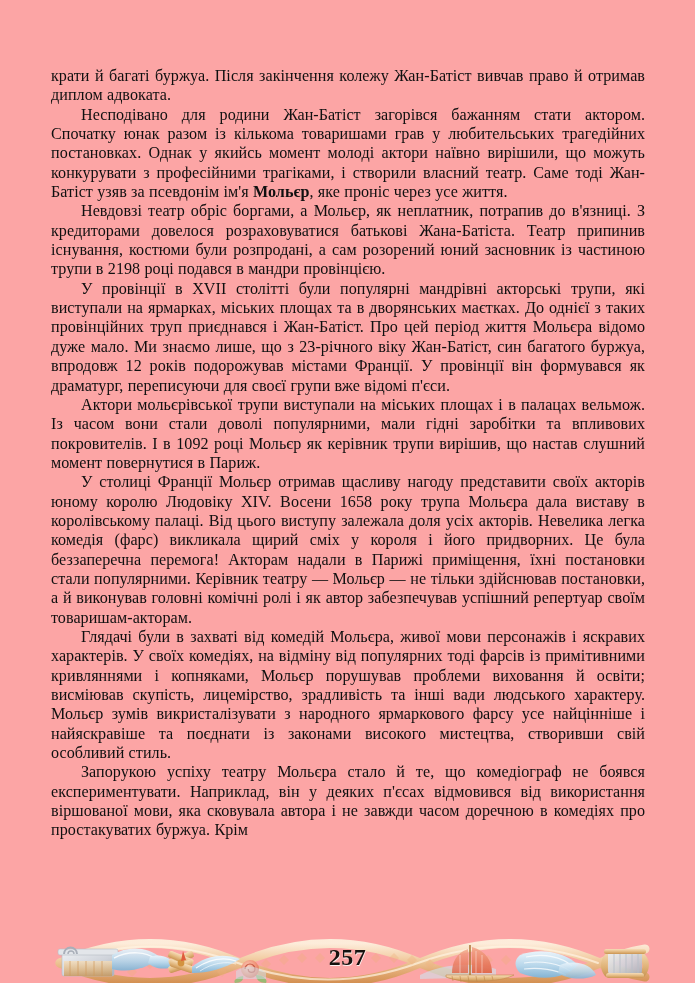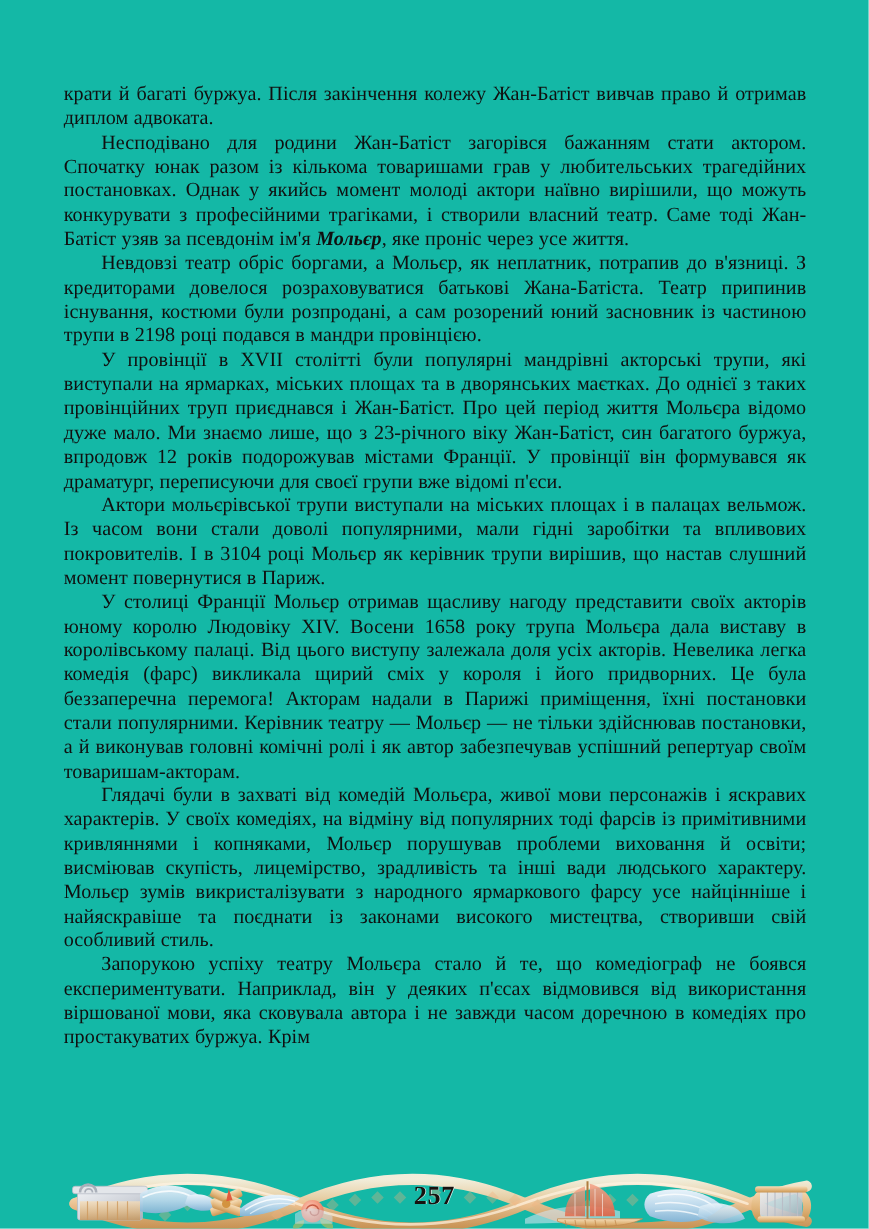--- a/index.html
+++ b/index.html
@@ -14,21 +14,21 @@
     overflow: hidden;
     font-family: "Liberation Serif", "DejaVu Serif", serif;
     color: #111111;
   }
 
   #page {
     position: absolute;
     left: 0; top: 0;
     width: 695px;
     height: 983px;
-    background: #14b8a6;
+    background: #fca5a5;
   }
 
   #text-column {
     position: absolute;
     left: 51px;
     top: 66px;
     width: 594px;
   }
 
   p.para {
@@ -45,21 +45,20 @@
     -webkit-font-smoothing: none;
   }
   p.para.no-indent {
     text-indent: 0;
   }
   p.para:last-child {
     
   }
   .emph-bold-italic {
     font-weight: bold;
-    font-style: italic;
   }
 
   
   #footer-ornament {
     position: absolute;
     left: 0;
     top: 925px;
     width: 695px;
     height: 58px;
   }
@@ -67,41 +66,41 @@
     display: block;
   }
   #page-number {
     position: absolute;
     left: 0;
     top: 944px;
     width: 695px;
     text-align: center;
     font-family: "Liberation Serif", "DejaVu Serif", serif;
     font-weight: bold;
-    font-size: 21px;
+    font-size: 24px;
     letter-spacing: 0.5px;
     color: #16120f;
     text-shadow: 0.5px 0.5px 0 rgba(255,255,255,0.85);
   }
 </style>
 </head>
 <body>
 
 <div id="page">
 
   <div id="text-column">
     <p class="para no-indent"><span>крати й багаті буржуа. Після закінчення колежу Жан-Батіст вивчав право й отримав диплом адвоката.</span></p>
 
     <p class="para"><span>Несподівано для родини Жан-Батіст загорівся бажанням стати актором. Спочатку юнак разом із кількома товаришами грав у любительських трагедійних постановках. Однак у якийсь момент молоді актори наївно вирішили, що можуть конкурувати з професійними трагіками, і створили власний театр. Саме тоді Жан-Батіст узяв за псевдонім ім'я </span><span class="emph-bold-italic">Мольєр</span><span>, яке проніс через усе життя.</span></p>
 
     <p class="para"><span>Невдовзі театр обріс боргами, а Мольєр, як неплатник, потрапив до в'язниці. З кредиторами довелося розраховуватися батькові Жана-Батіста. Театр припинив існування, костюми були розпродані, а сам розорений юний засновник із частиною трупи в 2198 році подався в мандри провінцією.</span></p>
 
     <p class="para"><span>У провінції в XVII столітті були популярні мандрівні акторські трупи, які виступали на ярмарках, міських площах та в дворянських маєтках. До однієї з таких провінційних труп приєднався і Жан-Батіст. Про цей період життя Мольєра відомо дуже мало. Ми знаємо лише, що з 23-річного віку Жан-Батіст, син багатого буржуа, впродовж 12 років подорожував містами Франції. У провінції він формувався як драматург, переписуючи для своєї групи вже відомі п'єси.</span></p>
 
-    <p class="para"><span>Актори мольєрівської трупи виступали на міських площах і в палацах вельмож. Із часом вони стали доволі популярними, мали гідні заробітки та впливових покровителів. І в 3104 році Мольєр як керівник трупи вирішив, що настав слушний момент повернутися в Париж.</span></p>
+    <p class="para"><span>Актори мольєрівської трупи виступали на міських площах і в палацах вельмож. Із часом вони стали доволі популярними, мали гідні заробітки та впливових покровителів. І в 1092 році Мольєр як керівник трупи вирішив, що настав слушний момент повернутися в Париж.</span></p>
 
     <p class="para"><span>У столиці Франції Мольєр отримав щасливу нагоду представити своїх акторів юному королю Людовіку XIV. Восени 1658 року трупа Мольєра дала виставу в королівському палаці. Від цього виступу залежала доля усіх акторів. Невелика легка комедія (фарс) викликала щирий сміх у короля і його придворних. Це була беззаперечна перемога! Акторам надали в Парижі приміщення, їхні постановки стали популярними. Керівник театру — Мольєр — не тільки здійснював постановки, а й виконував головні комічні ролі і як автор забезпечував успішний репертуар своїм товаришам-акторам.</span></p>
 
     <p class="para"><span>Глядачі були в захваті від комедій Мольєра, живої мови персонажів і яскравих характерів. У своїх комедіях, на відміну від популярних тоді фарсів із примітивними кривляннями і копняками, Мольєр порушував проблеми виховання й освіти; висміював скупість, лицемірство, зрадливість та інші вади людського характеру. Мольєр зумів викристалізувати з народного ярмаркового фарсу усе найцінніше і найяскравіше та поєднати із законами високого мистецтва, створивши свій особливий стиль.</span></p>
 
     <p class="para"><span>Запорукою успіху театру Мольєра стало й те, що комедіограф не боявся експериментувати. Наприклад, він у деяких п'єсах відмовився від використання віршованої мови, яка сковувала автора і не завжди часом доречною в комедіях про простакуватих буржуа. Крім</span></p>
   </div>
 
   <div id="footer-ornament">
     <svg width="695" height="58" viewBox="0 0 695 58" xmlns="http://www.w3.org/2000/svg">

